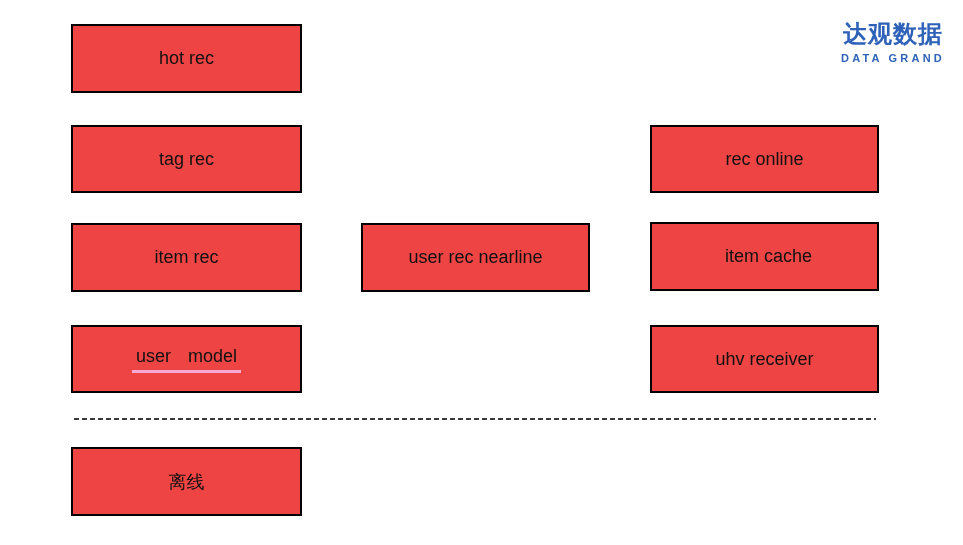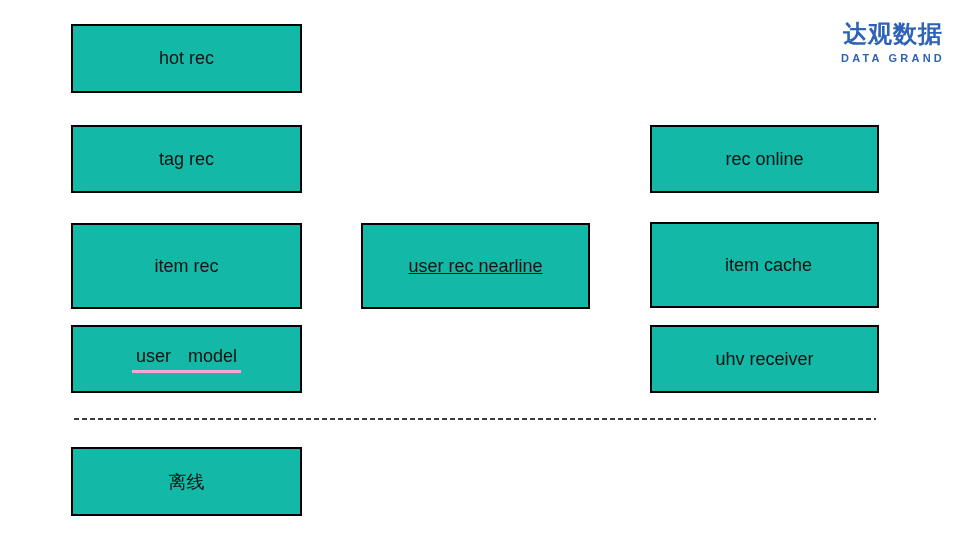--- a/index.html
+++ b/index.html
@@ -11,37 +11,37 @@
   .canvas {
     position: relative;
     width: 963px;
     height: 545px;
     background: #ffffff;
     overflow: hidden;
   }
   .box {
     position: absolute;
     border: 2px solid #000000;
-    background: #14b8a6;
+    background: #ef4444;
     display: flex;
     align-items: center;
     justify-content: center;
     box-sizing: border-box;
     font-size: 18px;
     color: #111111;
   }
   .box .label { white-space: nowrap; }
   
   .col1 { left: 71px;  width: 231px; }
-  .col2 { left: 361px; width: 229px; text-decoration: underline; }
+  .col2 { left: 361px; width: 229px; }
   .col3 { left: 650px; width: 229px; }
   
   .row1 { top: 24px;  height: 69px; }
   .row2 { top: 125px; height: 68px; }
-  .row3 { top: 223px; height: 86px; }
+  .row3 { top: 223px; height: 69px; }
   .row4 { top: 325px; height: 68px; }
   .row5 { top: 447px; height: 69px; }
   .underlined {
     border-bottom: 3px solid #f9a8d4;
     padding: 0 4px 3px 4px;
     word-spacing: 12px;
   }
   .divider {
     position: absolute;
     left: 74px;

